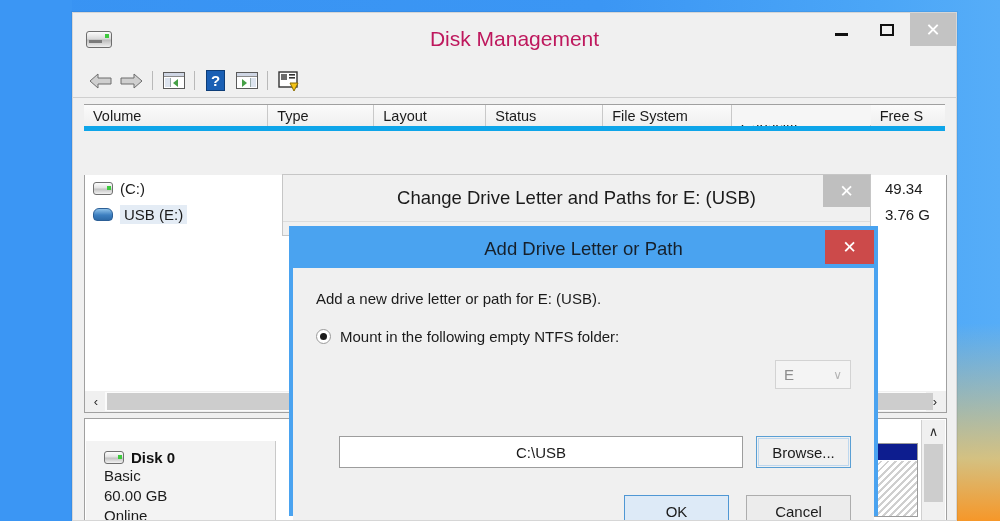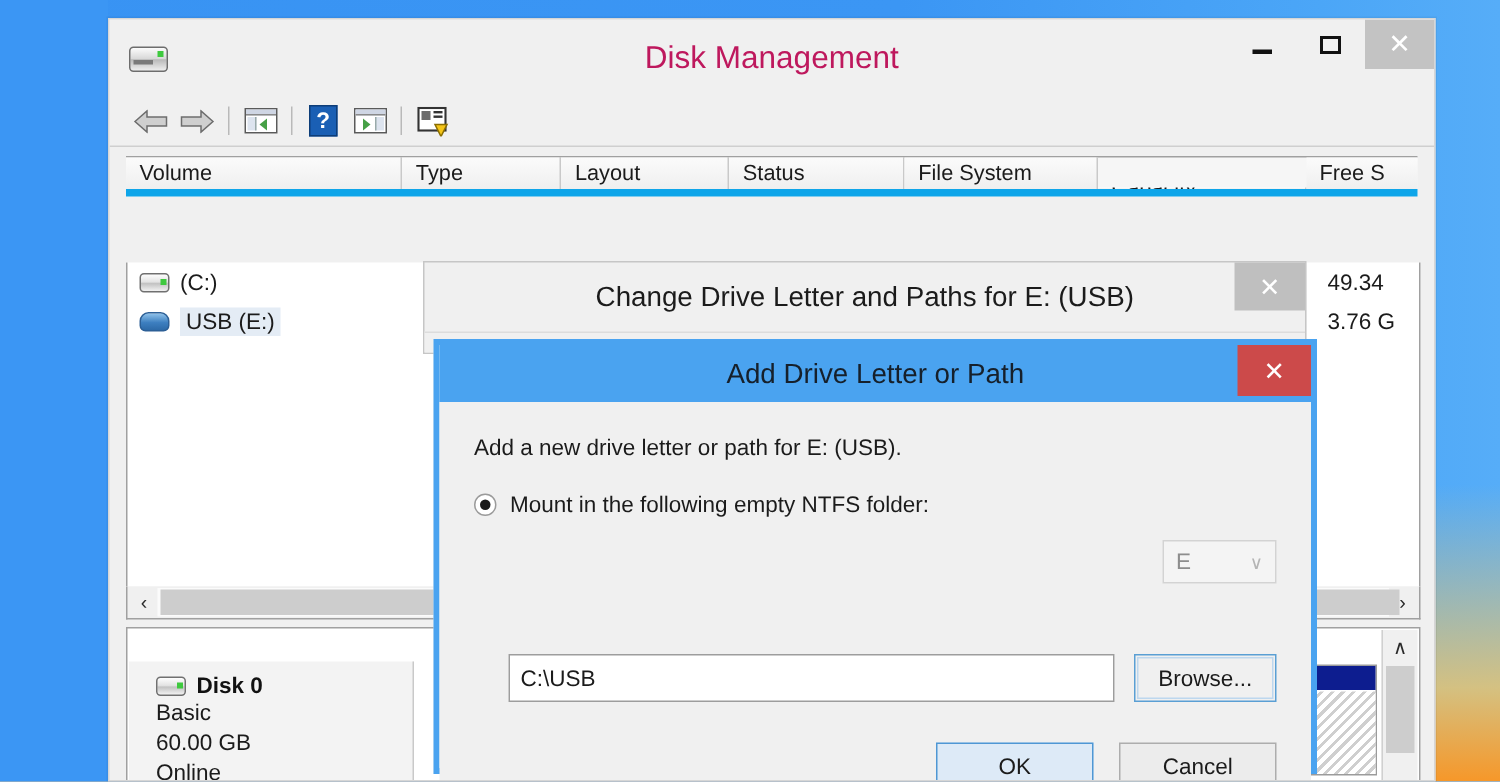--- a/index.html
+++ b/index.html
@@ -212,20 +212,21 @@
     background:#f4f4f4; border:1px solid #d3d3d3;
     display:flex; align-items:center; padding:0 8px; justify-content:space-between;
   }
   #letter-combo .val { font-size:15px; color:#8d8d8d; }
   #letter-combo .chev { color:#b4b4b4; font-size:12px; }
   #path-row { position:absolute; left:46px; right:23px; top:168px; display:flex; align-items:center; }
   #path-input {
     flex:1 1 auto; height:32px; background:#fff; border:1px solid #9d9d9d;
     font-size:15px; color:#1b1b1b; padding:0 7px; line-height:30px;
     font-family:"Liberation Sans", sans-serif;
+    text-align:center;
   }
   #browse-btn {
     width:95px; height:32px; margin-left:13px; background:#f0f0f0;
     border:1px solid #5a9fd4; outline:1px solid #bdd7ee; outline-offset:-3px;
     font-size:15px; color:#1b1b1b; display:flex; align-items:center; justify-content:center;
     font-family:"Liberation Sans", sans-serif;
   }
   #dlg2-footer { position:absolute; right:23px; bottom:23px; display:flex; }
   .footer-btn {
     width:105px; height:32px; font-size:15px; color:#1b1b1b;

